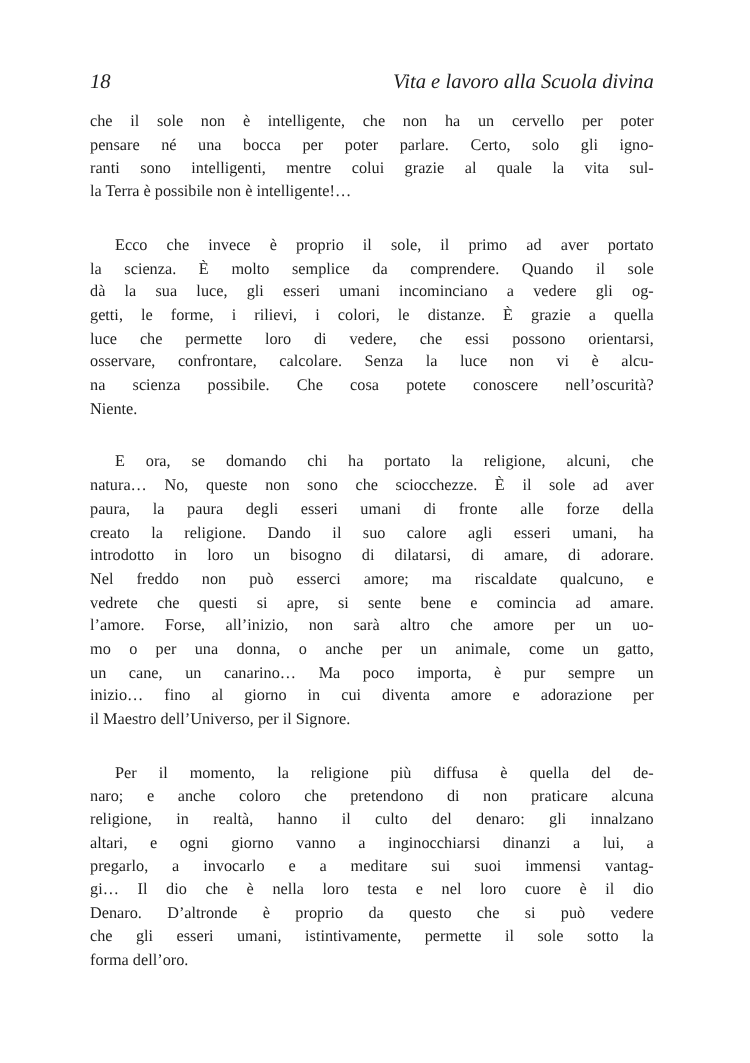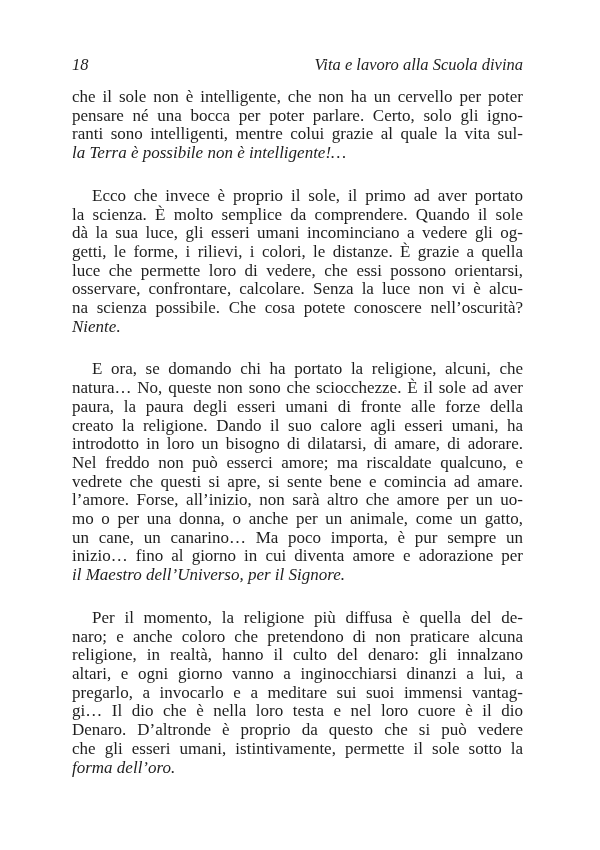--- a/index.html
+++ b/index.html
@@ -9,27 +9,27 @@
     position:relative; width:600px; height:716px; background:var(--paper);
     font-family:"Liberation Serif","DejaVu Serif",serif; color:var(--ink);
   }
   .header {
     position:absolute; top:55px; left:72px; width:451px;
     display:flex; justify-content:space-between; align-items:baseline;
     font-style:italic; font-size:16.5px; line-height:20px;
   }
   .body-text {
     position:absolute; top:88px; left:72px; width:451px;
-    font-size:17px; line-height:18.7px;
+    font-size:13px; line-height:18.7px;
   }
   .line {
     text-align:justify; text-align-last:justify;
     white-space:normal; min-height:18.7px;
   }
-  .line.last { text-align-last:left;font-style:italic; }
+  .line.last { text-align-last:left; }
   .line.indent { text-indent:20px;margin-top:24px; }
 </style>
 </head>
 <body>
 
 <div class="page">
   <div class="header">
     <span class="pagenum">18</span>
     <span class="runtitle">Vita e lavoro alla Scuola divina</span>
   </div>

